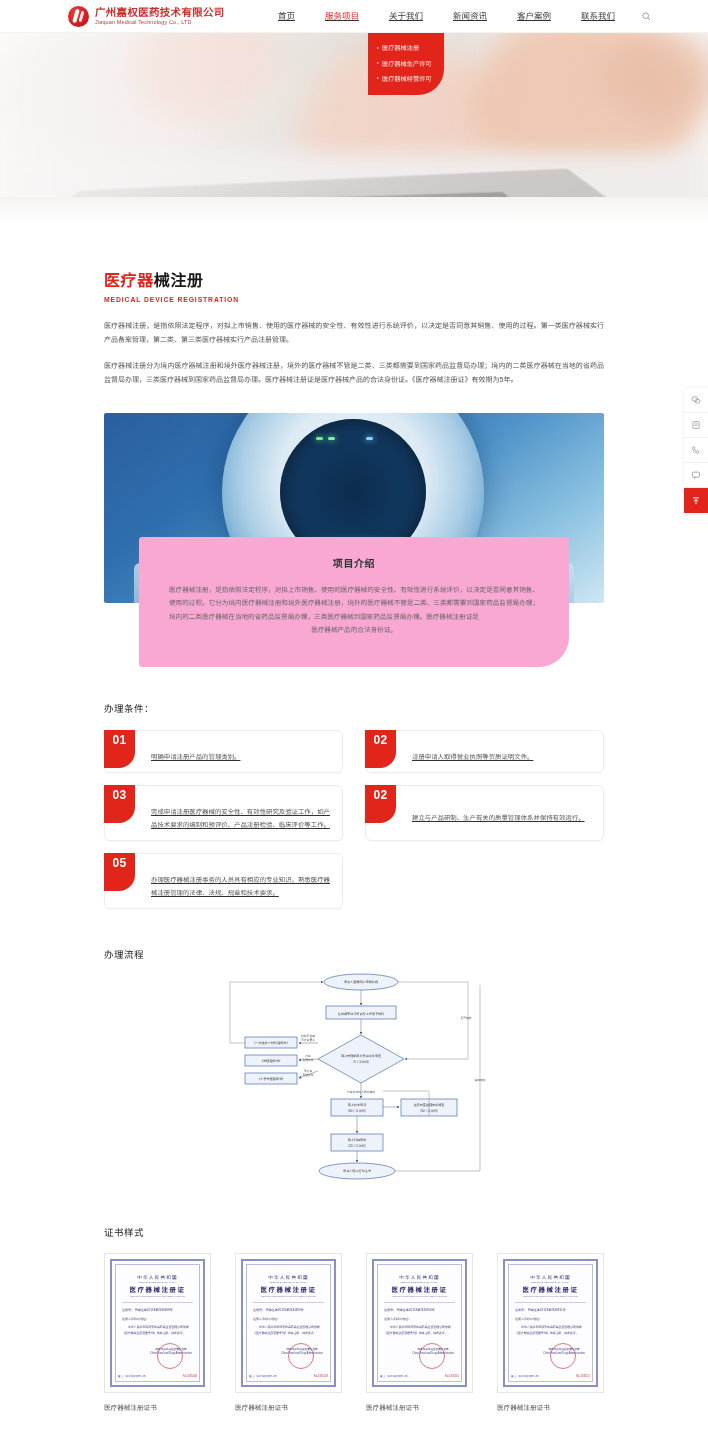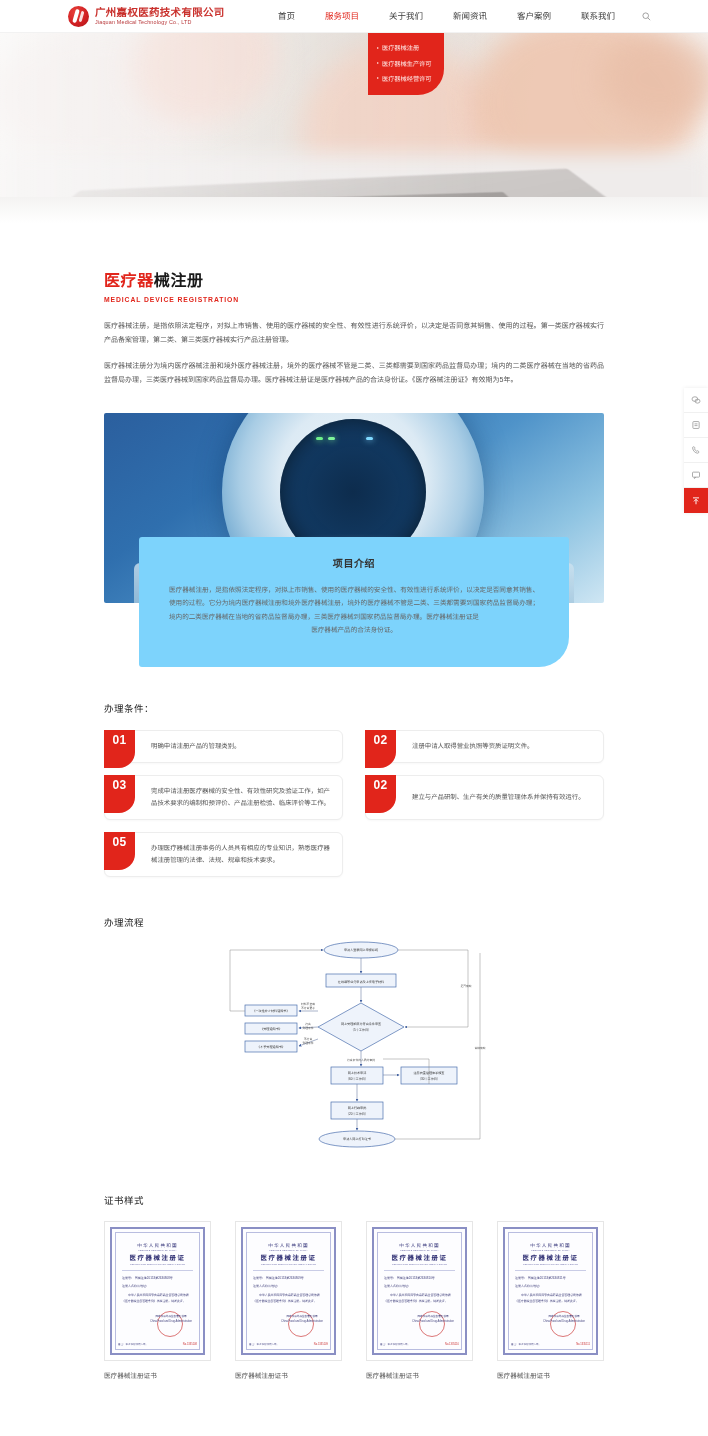--- a/index.html
+++ b/index.html
@@ -36,21 +36,21 @@
     transform: rotate(16deg);
   }
   .logo-mark:after {
     content:""; position:absolute; left:11.5px; top:5px;
     width:3px; height:11px; background:#fff; border-radius:2px;
     transform: rotate(16deg); opacity:.85;
   }
   .logo-cn { font-size: 10.5px; color: #c9302c; letter-spacing: .3px; line-height: 1.15; font-weight: 600; }
   .logo-en { font-size: 5.4px; color: #b8383a; letter-spacing: .18px; line-height: 1.2; margin-top: 1px; }
 
-  .nav { margin-left: auto; margin-right: 52px; display: flex; align-items: center; gap: 0; }
+  .nav { margin-left: auto; margin-right: 52px; display: flex; align-items: center; gap: 0; text-decoration: underline; }
   .nav-item {
     font-size: 8.5px; color: #3b3b3b; padding: 0 15px; line-height: 33px;
     cursor: pointer; position: relative; white-space: nowrap;
   }
   .nav-item.active { color: #e1251b; }
   .search-btn {
     width: 20px; height: 33px; display:flex; align-items:center; justify-content:center;
     cursor: pointer; margin-left: 6px;
   }
   .search-btn svg { width: 9px; height: 9px; }
@@ -134,35 +134,36 @@
   }
   .mri-led { position:absolute; top:24px; width:7px; height:3px; border-radius:2px; }
   .led-g { left:212px; background:#6ef08a; box-shadow:0 0 6px #6ef08a; }
   .led-g2 { left:224px; background:#7ef59a; box-shadow:0 0 6px #7ef59a; }
   .led-b { left:262px; background:#7fd9ff; box-shadow:0 0 6px #7fd9ff; }
   .mri-glow { position:absolute; left:60px; top:120px; width:380px; height:90px; background: radial-gradient(ellipse at center, rgba(255,255,255,.45), rgba(255,255,255,0) 70%); }
   .mri-bed { position:absolute; left:30px; bottom:-10px; width:440px; height:50px; background:linear-gradient(#cfe3f0,#9cc2da); border-radius:6px; opacity:.8; filter:blur(.5px); }
 
   .intro-card {
     width: 430px; margin: -66px auto 0 auto; position: relative; z-index: 5;
-    background: #7dd3fc; border-radius: 3px 3px 30px 3px;
+    background: #f9a8d4; border-radius: 3px 3px 30px 3px;
     padding: 18px 30px 30px 30px; text-align: center;
   }
   .intro-card h2 { font-size: 10px; color:#333; font-weight: 700; letter-spacing: .6px; }
   .intro-card p { font-size: 6.6px; color:#666; line-height: 2.05; margin-top: 13px; text-align: justify; }
   .intro-card p .centerline { display:block; text-align:center; }
 
   
   .blk-title { font-size: 9.5px; color:#222; font-weight: 400; letter-spacing:.5px; }
   .cond-head { margin-top: 34px; }
   .cond-grid { display: grid; grid-template-columns: 1fr 1fr; gap: 12px 22px; margin-top: 15px; }
   .cond {
     position: relative; background:#fff; border:1px solid #ededed; border-radius:6px;
-    min-height: 33px; padding: 9px 12px 9px 46px; display:flex; align-items:center;
+    min-height: 33px; padding: 20px 12px 9px 46px; display:flex; align-items:center;
     box-shadow: 0 1px 2px rgba(0,0,0,.03);
+    text-decoration: underline;
   }
   .cond .num {
     position:absolute; left:-1px; top:-1px; width:31px; height:38px;
     background:#e1251b; color:#fff; font-size:12px; font-weight:700;
     display:flex; align-items:flex-start; justify-content:center; padding-top:3px;
     border-bottom-left-radius: 0; border-bottom-right-radius: 16px;
     font-family:"Liberation Sans", sans-serif; letter-spacing:.3px;
   }
   .cond .txt { font-size: 6.4px; color:#555; line-height: 1.95; }
 

